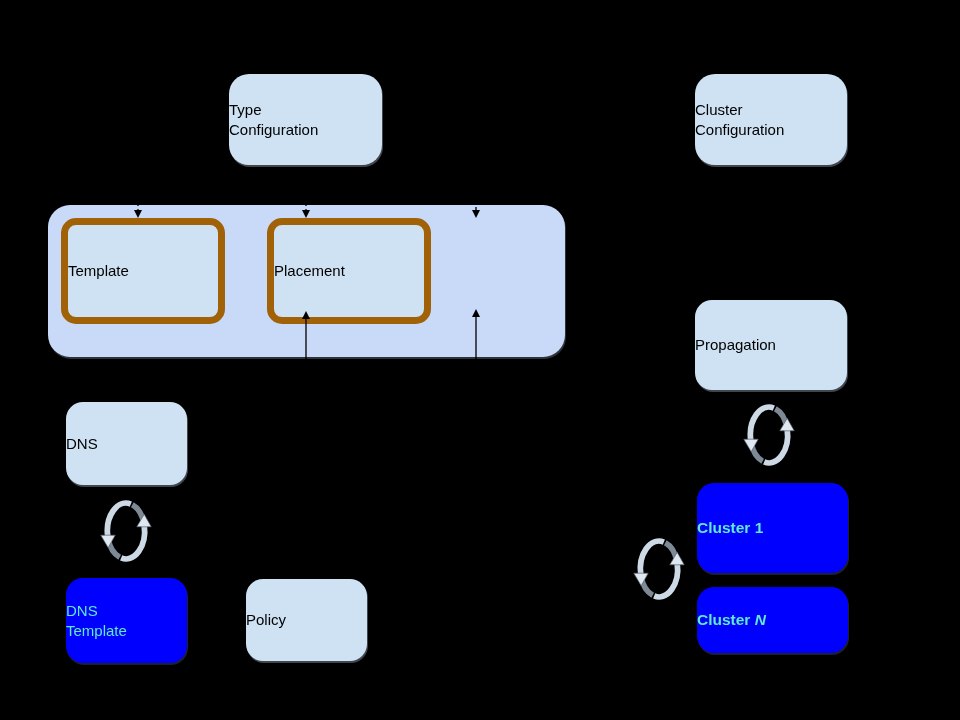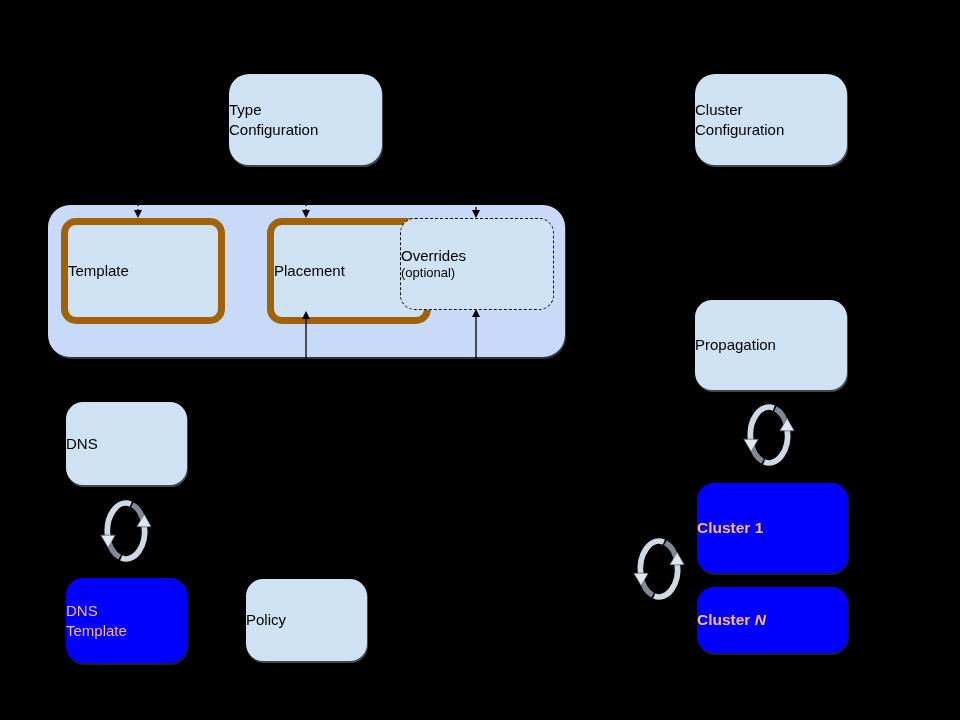--- a/index.html
+++ b/index.html
@@ -5,21 +5,21 @@
   html,body{margin:0;padding:0;background:#000;}
   #stage{
     position:relative;width:960px;height:720px;background:#000000;overflow:hidden;
     font-family:"Liberation Sans", sans-serif;color:#000;
   }
   .box{
     position:absolute;display:flex;flex-direction:column;align-items:flex-start;justify-content:center;
     text-align:center;border-radius:17px;font-size:15px;line-height:1.3;
   }
   .light{background:#cfe2f3;box-shadow:1px 2px 0 rgba(130,140,155,0.5);}
-  .blue{background:#0000ff;color:#fdba74;box-shadow:1px 2px 0 rgba(60,60,90,0.5);}
+  .blue{background:#0000ff;color:#5eead4;box-shadow:1px 2px 0 rgba(60,60,90,0.5);}
   .bold{font-weight:bold;font-size:15.5px;}
   .group{
     position:absolute;left:48px;top:205px;width:517px;height:152px;
     background:#c9daf8;border-radius:22px;box-shadow:1px 2px 0 rgba(100,110,130,0.45);
   }
   .inner{border-radius:15px;box-shadow:none;}
   .solid-border{border:7px solid #a16207;}
   .dash-border{border:1.4px dashed #111;}
   #node-type-config{left:229px;top:74px;width:153px;height:91px;border-radius:20px;}
   #node-cluster-config{left:695px;top:74px;width:152px;height:91px;border-radius:20px;}
@@ -66,24 +66,20 @@
   </div>
 
   <div class="box light inner solid-border" id="node-template">
     <span>Template</span>
   </div>
 
   <div class="box light inner solid-border" id="node-placement">
     <span>Placement</span>
   </div>
 
-  <div class="box light inner dash-border" id="node-overrides">
-    <span>Overrides</span>
-    <span class="sublabel">(optional)</span>
-  </div>
 
   <div class="box light" id="node-dns">
     <span>DNS</span>
   </div>
 
 
   <div class="box blue" id="node-dns-provider">
     <span>DNS</span>
     <span>Template</span>
   </div>

